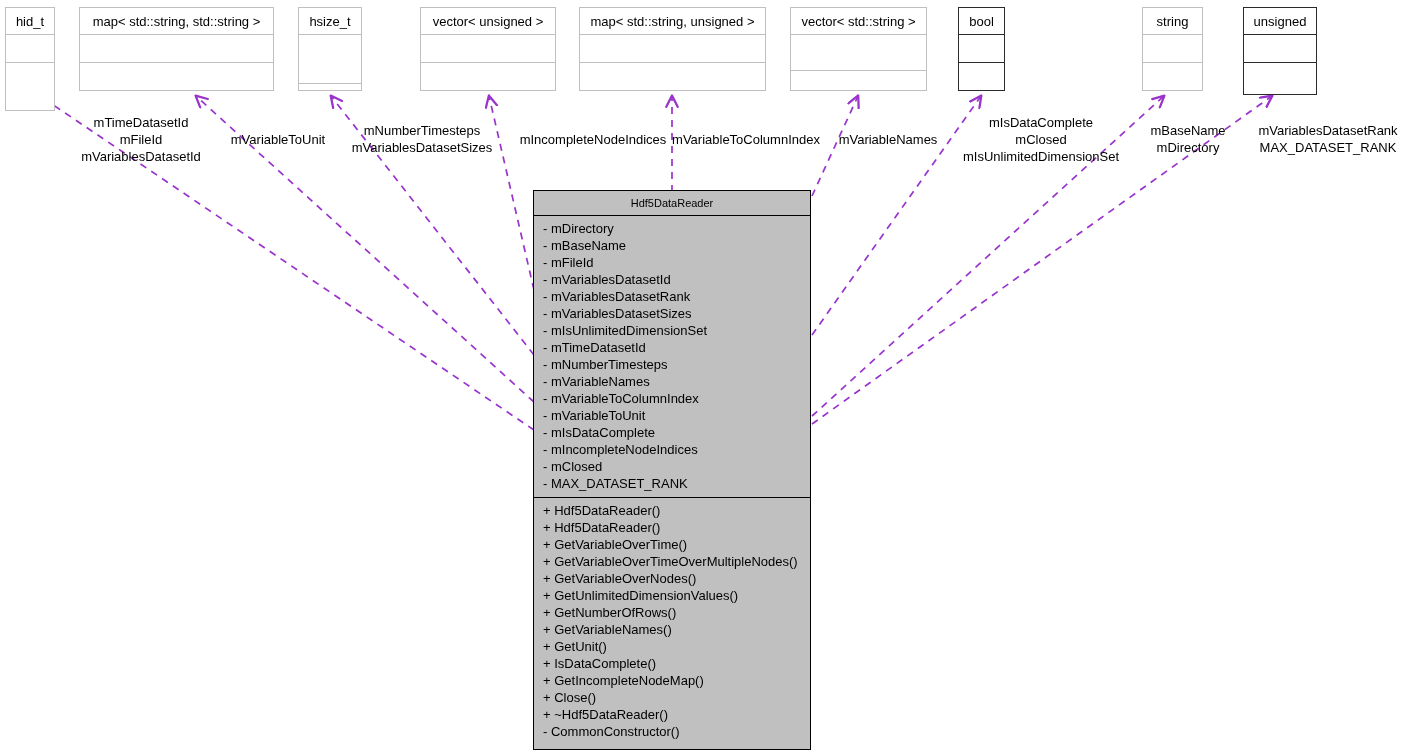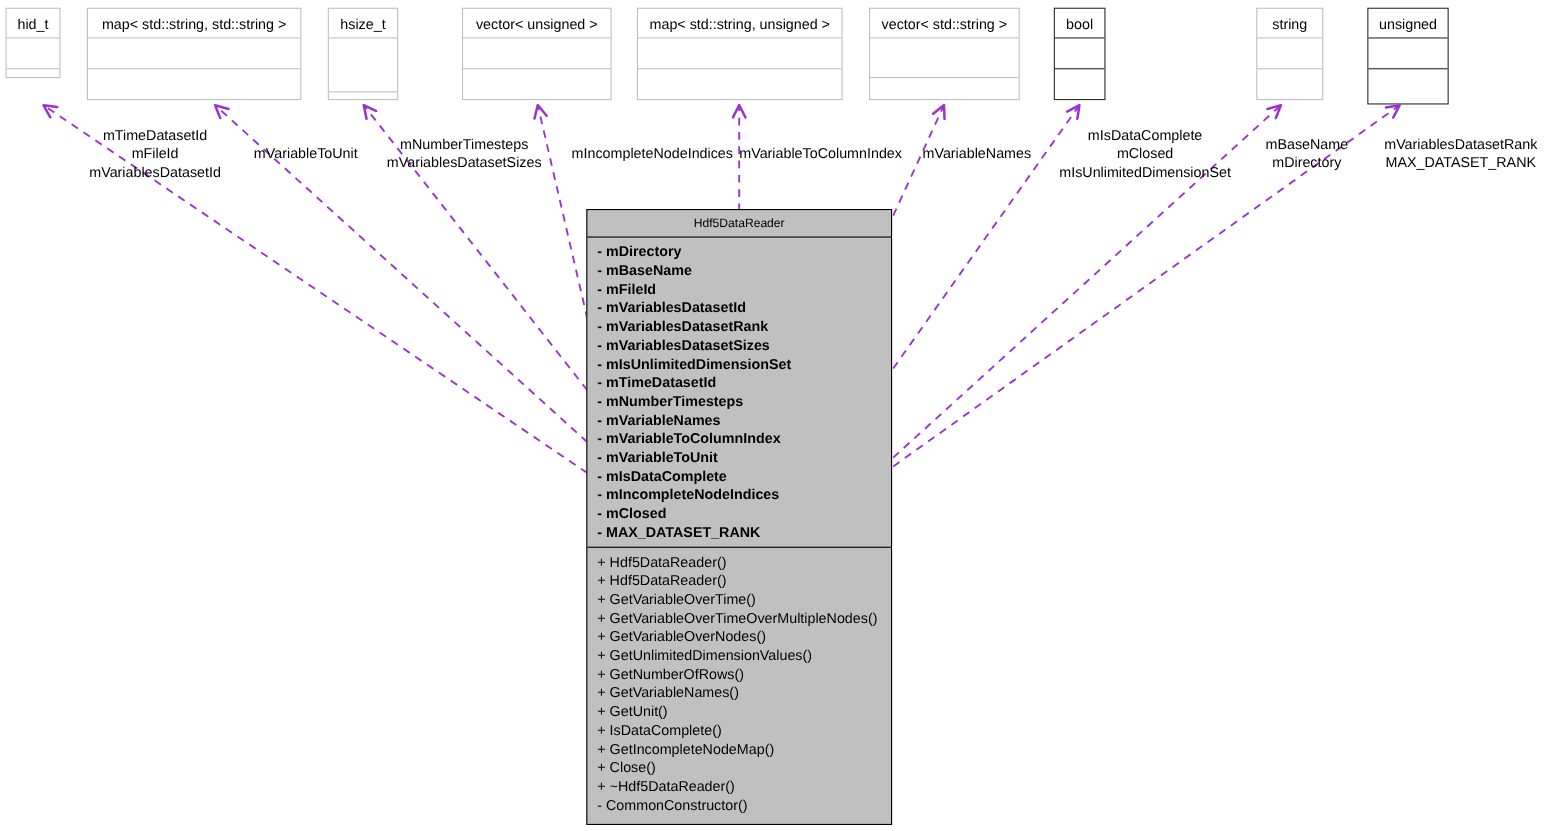--- a/index.html
+++ b/index.html
@@ -79,21 +79,20 @@
     height: 25px;
     line-height: 25px;
     text-align: center;
     font-size: 11px;
     border-bottom: 1px solid #000000;
   }
   .class-node .cn-attrs {
     box-sizing: border-box;
     border-bottom: 1px solid #000000;
     padding: 4px 0 5px 0;
-    font-weight: bold;
   }
   .class-node .cn-ops {
     box-sizing: border-box;
     padding: 4px 0 5px 0;
   }
   .member {
     font-size: 13px;
     line-height: 17px;
     white-space: nowrap;
     padding-left: 9px;
@@ -139,21 +138,21 @@
       <path d="M 812,196 L 858,96"></path>
 
       <path d="M 812,335 L 981,96"></path>
 
       <path d="M 812,416 L 1164,96"></path>
 
       <path d="M 812,424 L 1272,96"></path>
     </g>
   </svg>
 
-  <div class="type-node" style="left:5px; top:7px; width:50px; height:64px;">
+  <div class="type-node" style="left:5px; top:7px; width:50px; height:104px;">
     <div class="tn-title">hid_t</div>
     <div class="tn-attrs"></div>
     <div class="tn-ops"></div>
   </div>
 
   <div class="type-node" style="left:79px; top:7px; width:195px; height:84px;">
     <div class="tn-title">map&lt; std::string, std::string &gt;</div>
     <div class="tn-attrs"></div>
     <div class="tn-ops"></div>
   </div>

